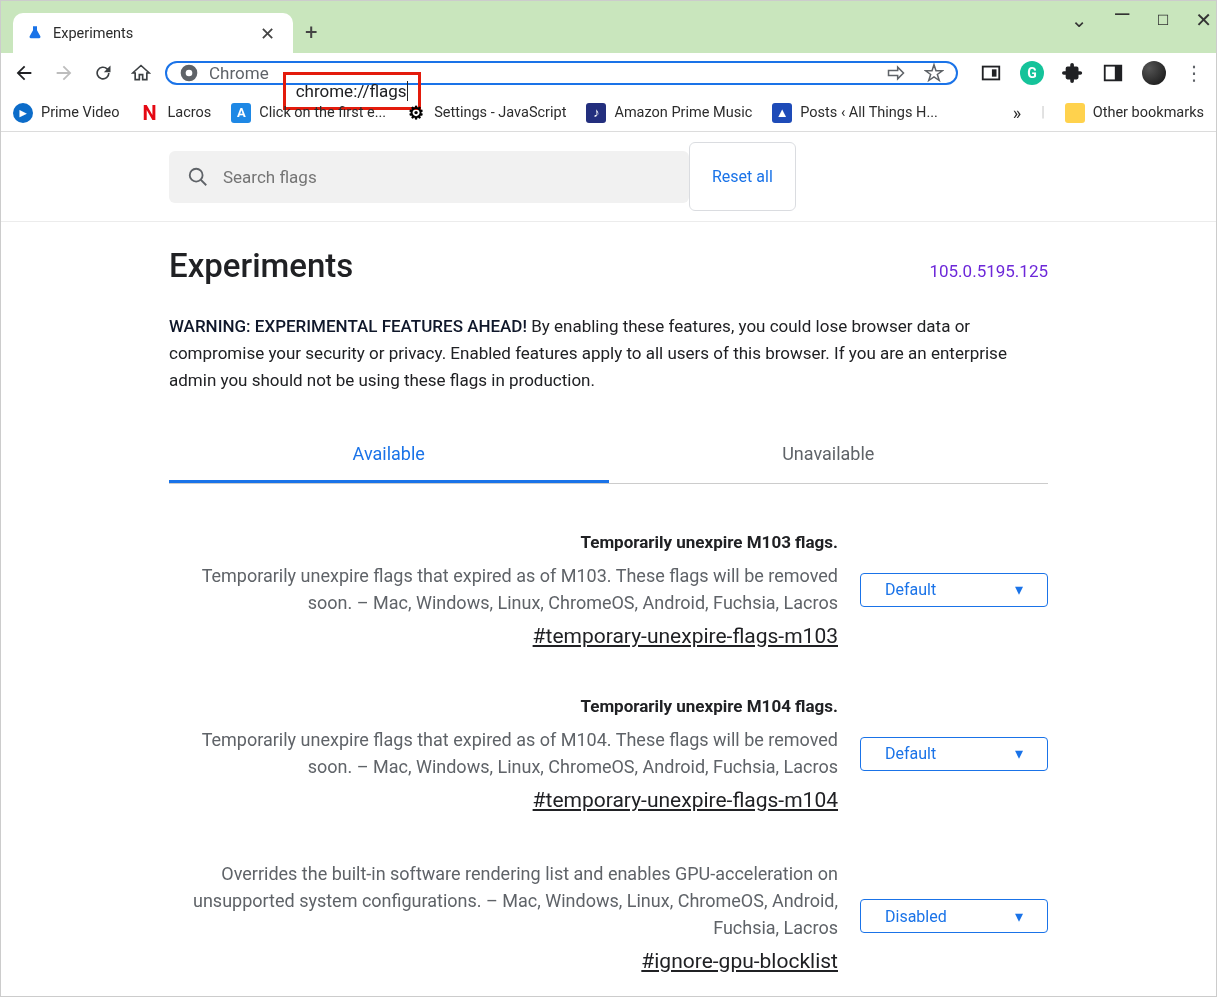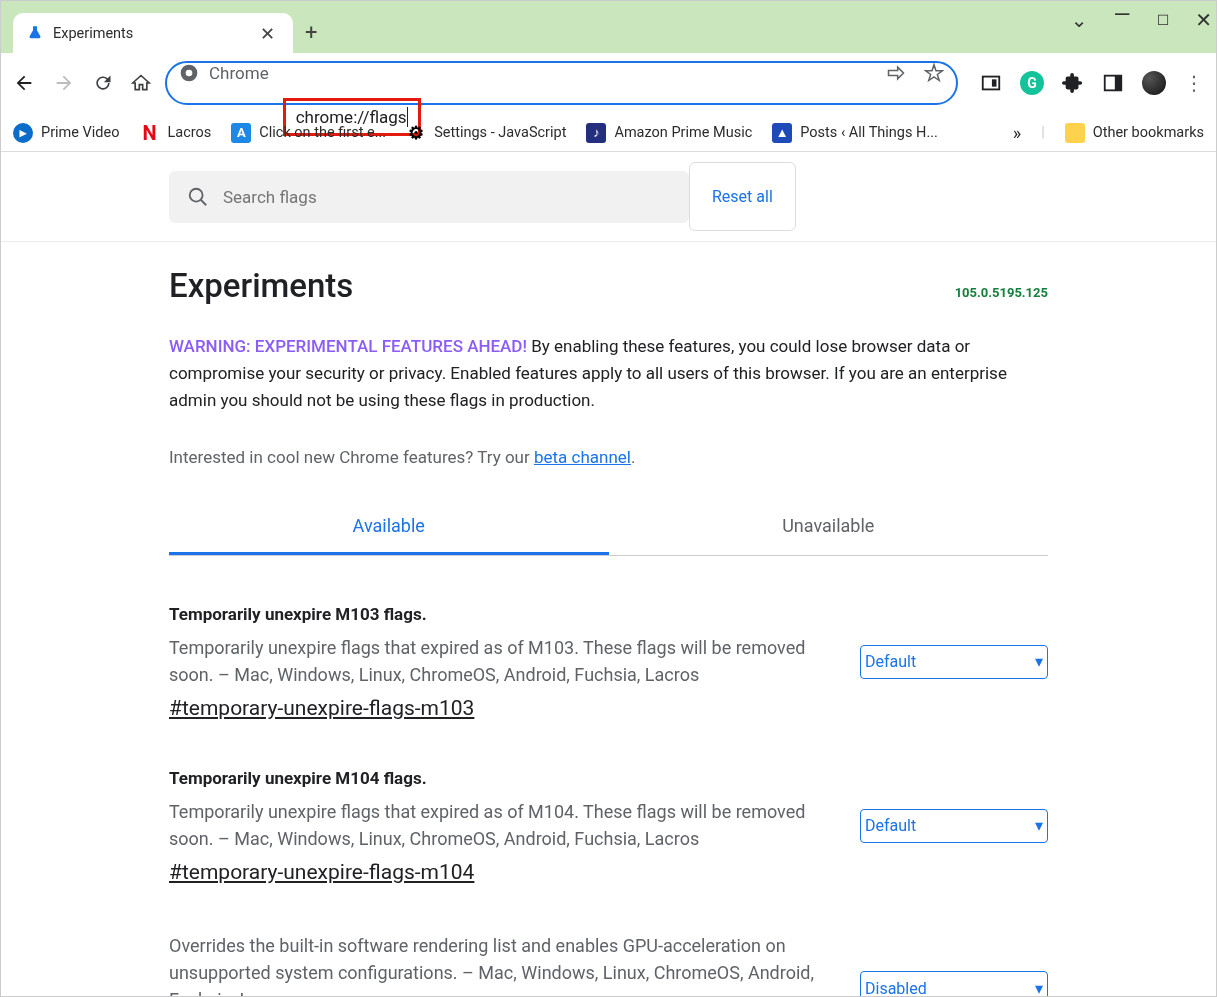--- a/index.html
+++ b/index.html
@@ -8,21 +8,21 @@
 .titlebar-controls { position: absolute; right: 4px; top: 6px; display: flex; gap: 26px; align-items: center; }
 .titlebar-controls span { cursor: pointer; font-size: 16px; color: #333; }
 .tab { background: #fff; height: 40px; border-radius: 10px 10px 0 0; display: flex; align-items: center; padding: 0 14px; gap: 10px; min-width: 280px; position: relative; }
 .flask-icon { width: 16px; height: 16px; }
 .tab-title { font-size: 14.5px; color: #2c2c2c; flex: 1; }
 .tab-close { font-size: 18px; color: #444; cursor: pointer; padding: 0 4px; }
 .newtab { margin-left: 12px; margin-bottom: 8px; font-size: 22px; color: #444; cursor: pointer; }
 .addrbar { background: #fff; display: flex; align-items: center; gap: 14px; padding: 8px 12px; border-bottom: 1px solid transparent; }
 .nav-icons { display: flex; gap: 18px; align-items: center; }
 .nav-icons svg, .nav-icons span { cursor: pointer; }
-.omnibar { flex: 1; border: 2px solid #1a73e8; border-radius: 22px; height: 44px; display: flex; align-items: flex-start; padding: 0 12px; gap: 10px; }
+.omnibar { flex: 1; border: 2px solid #1a73e8; border-radius: 22px; height: 24px; display: flex; align-items: center; padding: 0 12px; gap: 10px; }
 .chrome-logo { width: 20px; height: 20px; }
 .chrome-label { color: #5f6368; font-size: 17px; padding-right: 10px; }
 .url-highlight { border: 3px solid #e31b0c; padding: 4px 10px; margin-left: -6px; height: 38px; display: flex; align-items: center; flex: 0 0 auto; margin-top: 35px; }
 .url-text { font-size: 17px; color: #202124; }
 .url-cursor { border-left: 1px solid #202124; height: 20px; }
 .omnibar-spacer { flex: 1; }
 .omnibar-icons { display: flex; gap: 18px; align-items: center; }
 .toolbar-right { display: flex; gap: 18px; align-items: center; margin-left: 8px; }
 .bookbar { display: flex; align-items: center; gap: 20px; padding: 8px 12px; border-bottom: 1px solid #dcdcdc; font-size: 14.5px; color: #2c2c2c; }
 .bm { display: flex; align-items: center; gap: 8px; cursor: pointer; white-space: nowrap; }
@@ -30,35 +30,35 @@
 .bm-overflow { margin-left: auto; font-size: 18px; cursor: pointer; }
 .bm-sep { color: #ccc; }
 .page { padding: 0; overflow-y: auto; height: calc(997px - 52px - 56px - 45px); }
 .searchrow { display: flex; align-items: center; padding: 10px 168px; border-bottom: 1px solid #ececec; }
 .searchbox { background: #f1f1f1; border-radius: 6px; height: 52px; width: 520px; display: flex; align-items: center; gap: 14px; padding: 0 18px; }
 .searchbox svg { color: #5f6368; }
 .searchbox input { border: none; background: transparent; outline: none; font-size: 17px; color: #5f6368; flex: 1; }
 .reset-btn { border: 1px solid #dadce0; background: #fff; color: #1a73e8; font-size: 16px; padding: 24px 22px; border-radius: 6px; cursor: pointer; }
 .content { padding: 24px 168px 40px; }
 .h-experiments { font-size: 33px; color: #202124; font-weight: 500; margin-bottom: 4px; display: flex; justify-content: space-between; align-items: baseline; }
-.version { font-size: 13px; color: #15803d; font-weight: 700; }
+.version { font-size: 17px; color: #6d28d9; font-weight: 400; }
 .warning { font-size: 17px; line-height: 1.6; color: #202124; margin-top: 28px; }
-.warning-red { color: #8b5cf6; font-weight: 500; }
+.warning-red { color: #0f172a; font-weight: 500; }
 .beta-line { font-size: 17px; color: #5f6368; margin-top: 32px; }
 .beta-line a { color: #1a73e8; text-decoration: underline; }
 .tabs { display: flex; margin-top: 32px; border-bottom: 1px solid #ccc; }
 .ptab { flex: 1; text-align: center; padding: 16px 0; font-size: 18px; cursor: pointer; }
 .ptab.active { color: #1a73e8; border-bottom: 3px solid #1a73e8; }
 .ptab.inactive { color: #5f6368; }
-.flag { display: flex; align-items: center; gap: 22px; margin-top: 48px; }
+.flag { display: flex; align-items: center; gap: 22px; margin-top: 48px; text-align: right; }
 .flag-text { flex: 1; }
 .flag-title { font-size: 17px; font-weight: 700; color: #202124; margin-bottom: 10px; }
 .flag-desc { font-size: 18px; color: #5f6368; line-height: 1.5; margin-bottom: 8px; }
 .flag-tag { font-size: 21px; color: #202124; text-decoration: underline; }
-.flag-select { border: 1px solid #1a73e8; background: #fff; color: #1a73e8; width: 188px; height: 34px; font-size: 16px; border-radius: 4px; padding: 0 4px; cursor: pointer; display: flex; align-items: center; justify-content: space-between; }
+.flag-select { border: 1px solid #1a73e8; background: #fff; color: #1a73e8; width: 188px; height: 34px; font-size: 16px; border-radius: 4px; padding: 0 24px; cursor: pointer; display: flex; align-items: center; justify-content: space-between; }
 .avatar { width: 24px; height: 24px; border-radius: 50%; background: radial-gradient(circle at 30% 30%, #555, #111); }
 .grammerly { width:24px;height:24px;border-radius:50%;background:#15c39a;display:flex;align-items:center;justify-content:center;color:#fff;font-weight:bold;font-size:14px; }
 </style>
 </head>
 <body>
 
 <div class="titlebar">
   <div class="tab">
     <svg class="flask-icon" viewBox="0 0 24 24">
         <path fill="#1a73e8" d="M9 2v6l-5 9c-.7 1.3.2 3 1.8 3h12.4c1.6 0 2.5-1.7 1.8-3l-5-9V2h-6z"></path>
@@ -174,21 +174,20 @@
   </div>
 
   <div class="content">
     <div class="h-experiments">
       <span>Experiments</span>
       <span class="version">105.0.5195.125</span>
     </div>
 
     <p class="warning"><span class="warning-red">WARNING: EXPERIMENTAL FEATURES AHEAD!</span><span> By enabling these features, you could lose browser data or compromise your security or privacy. Enabled features apply to all users of this browser. If you are an enterprise admin you should not be using these flags in production.</span></p>
 
-    <p class="beta-line"><span>Interested in cool new Chrome features? Try our </span><a href="#">beta channel</a>.</p>
 
     <div class="tabs">
       <div class="ptab active">Available</div>
       <div class="ptab inactive">Unavailable</div>
     </div>
 
     <div id="flags-list">
         <div class="flag">
           <div class="flag-text">
     <div class="flag-title">Temporarily unexpire M103 flags.</div>

